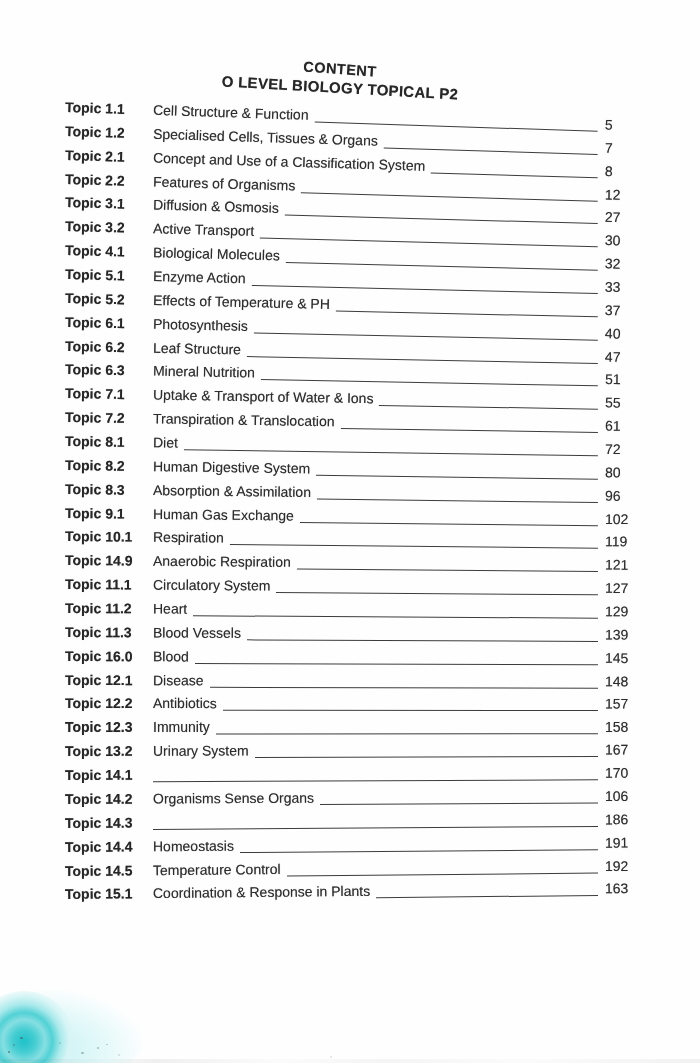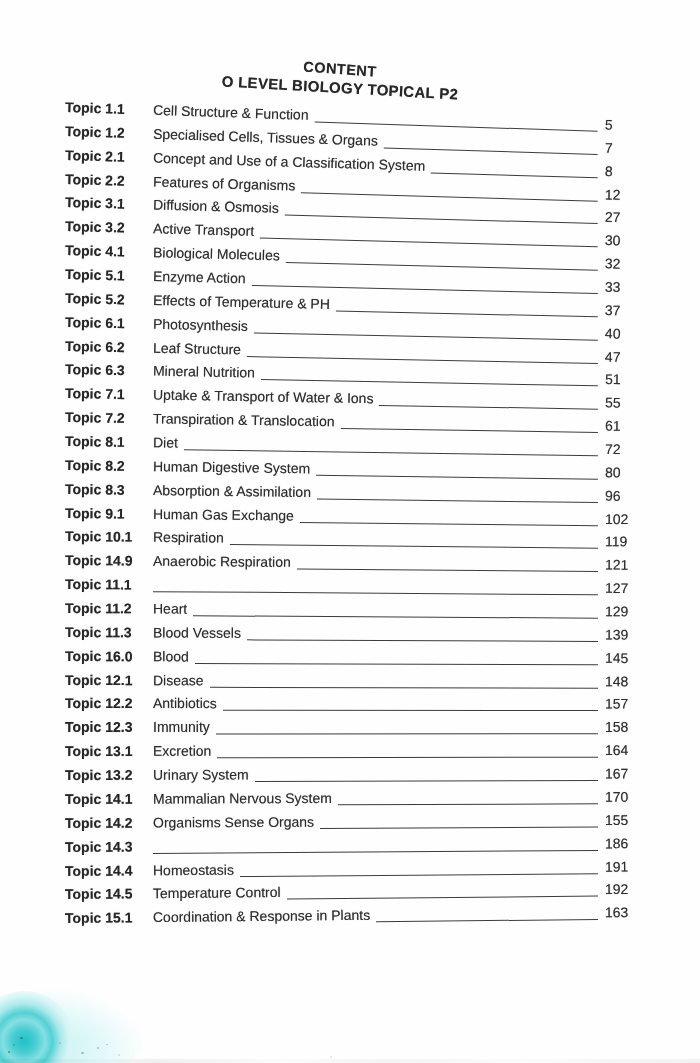--- a/index.html
+++ b/index.html
@@ -266,20 +266,21 @@
       <span class="toc-page">119</span>
     </div>
       <div class="toc-row" style="--r: 0.482deg;">
       <span class="toc-label">Topic 14.9</span>
       <span class="toc-title">Anaerobic Respiration</span>
       <span class="leader"></span>
       <span class="toc-page">121</span>
     </div>
       <div class="toc-row" style="--r: 0.410deg;">
       <span class="toc-label">Topic 11.1</span>
+      <span class="toc-title">Circulatory System</span>
       <span class="leader"></span>
       <span class="toc-page">127</span>
     </div>
       <div class="toc-row" style="--r: 0.338deg;">
       <span class="toc-label">Topic 11.2</span>
       <span class="toc-title">Heart</span>
       <span class="leader"></span>
       <span class="toc-page">129</span>
     </div>
       <div class="toc-row" style="--r: 0.266deg;">
@@ -305,43 +306,36 @@
       <span class="toc-title">Antibiotics</span>
       <span class="leader"></span>
       <span class="toc-page">157</span>
     </div>
       <div class="toc-row" style="--r: -0.022deg;">
       <span class="toc-label">Topic 12.3</span>
       <span class="toc-title">Immunity</span>
       <span class="leader"></span>
       <span class="toc-page">158</span>
     </div>
-      <div class="toc-row" style="--r: -0.094deg;">
-      <span class="toc-label">Topic 13.1</span>
-      <span class="toc-title">Excretion</span>
-      <span class="leader"></span>
-      <span class="toc-page">164</span>
-    </div>
       <div class="toc-row" style="--r: -0.166deg;">
       <span class="toc-label">Topic 13.2</span>
       <span class="toc-title">Urinary System</span>
       <span class="leader"></span>
       <span class="toc-page">167</span>
     </div>
       <div class="toc-row" style="--r: -0.238deg;">
       <span class="toc-label">Topic 14.1</span>
-      <span class="toc-title">Mammalian Nervous System</span>
       <span class="leader"></span>
       <span class="toc-page">170</span>
     </div>
       <div class="toc-row" style="--r: -0.310deg;">
       <span class="toc-label">Topic 14.2</span>
       <span class="toc-title">Organisms Sense Organs</span>
       <span class="leader"></span>
-      <span class="toc-page">155</span>
+      <span class="toc-page">106</span>
     </div>
       <div class="toc-row" style="--r: -0.382deg;">
       <span class="toc-label">Topic 14.3</span>
       <span class="leader"></span>
       <span class="toc-page">186</span>
     </div>
       <div class="toc-row" style="--r: -0.454deg;">
       <span class="toc-label">Topic 14.4</span>
       <span class="toc-title">Homeostasis</span>
       <span class="leader"></span>

